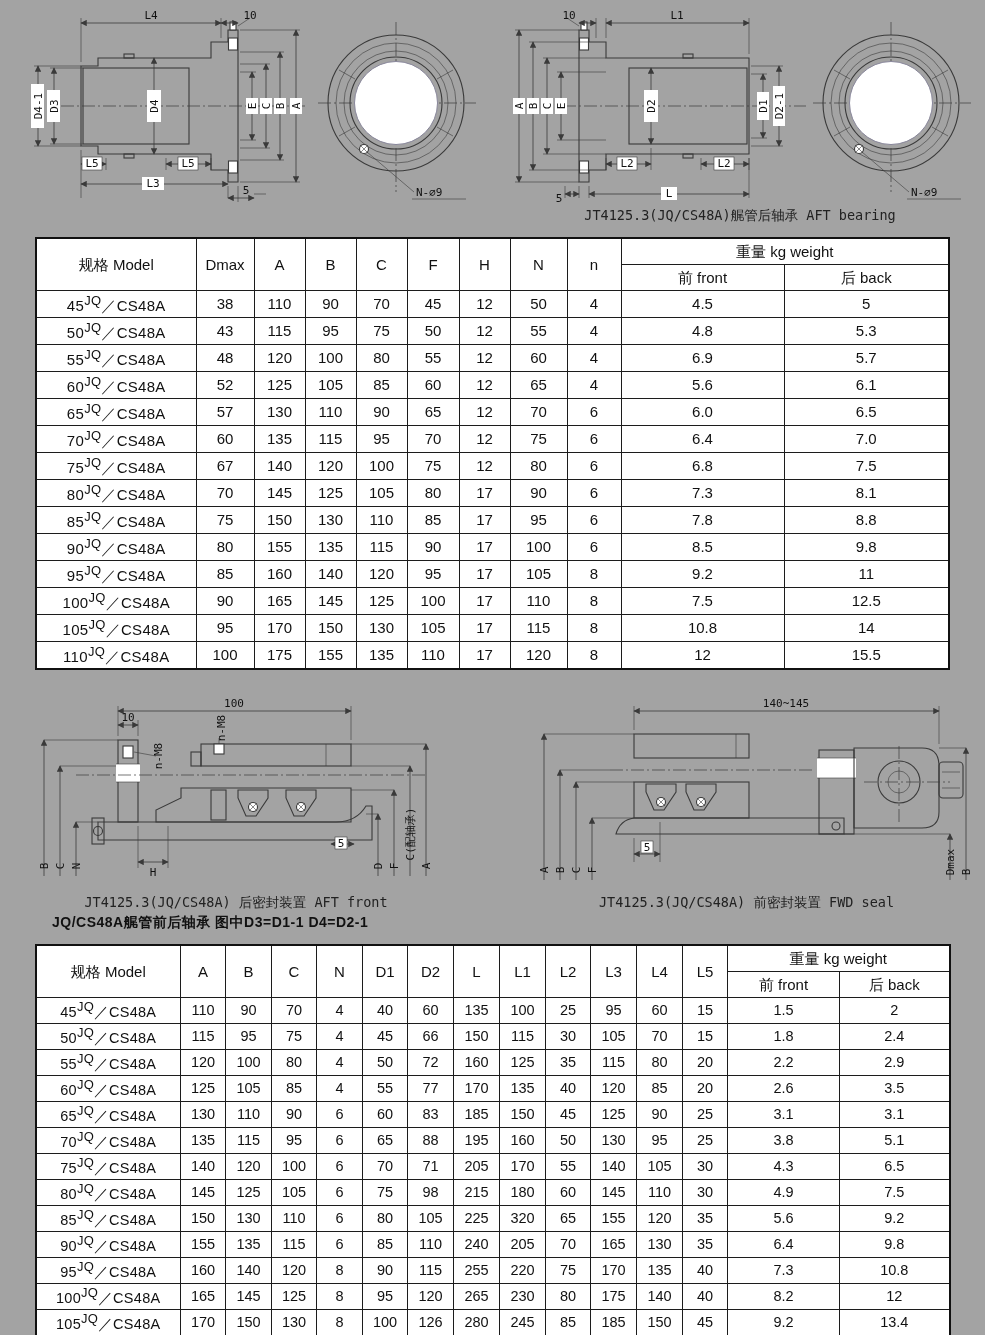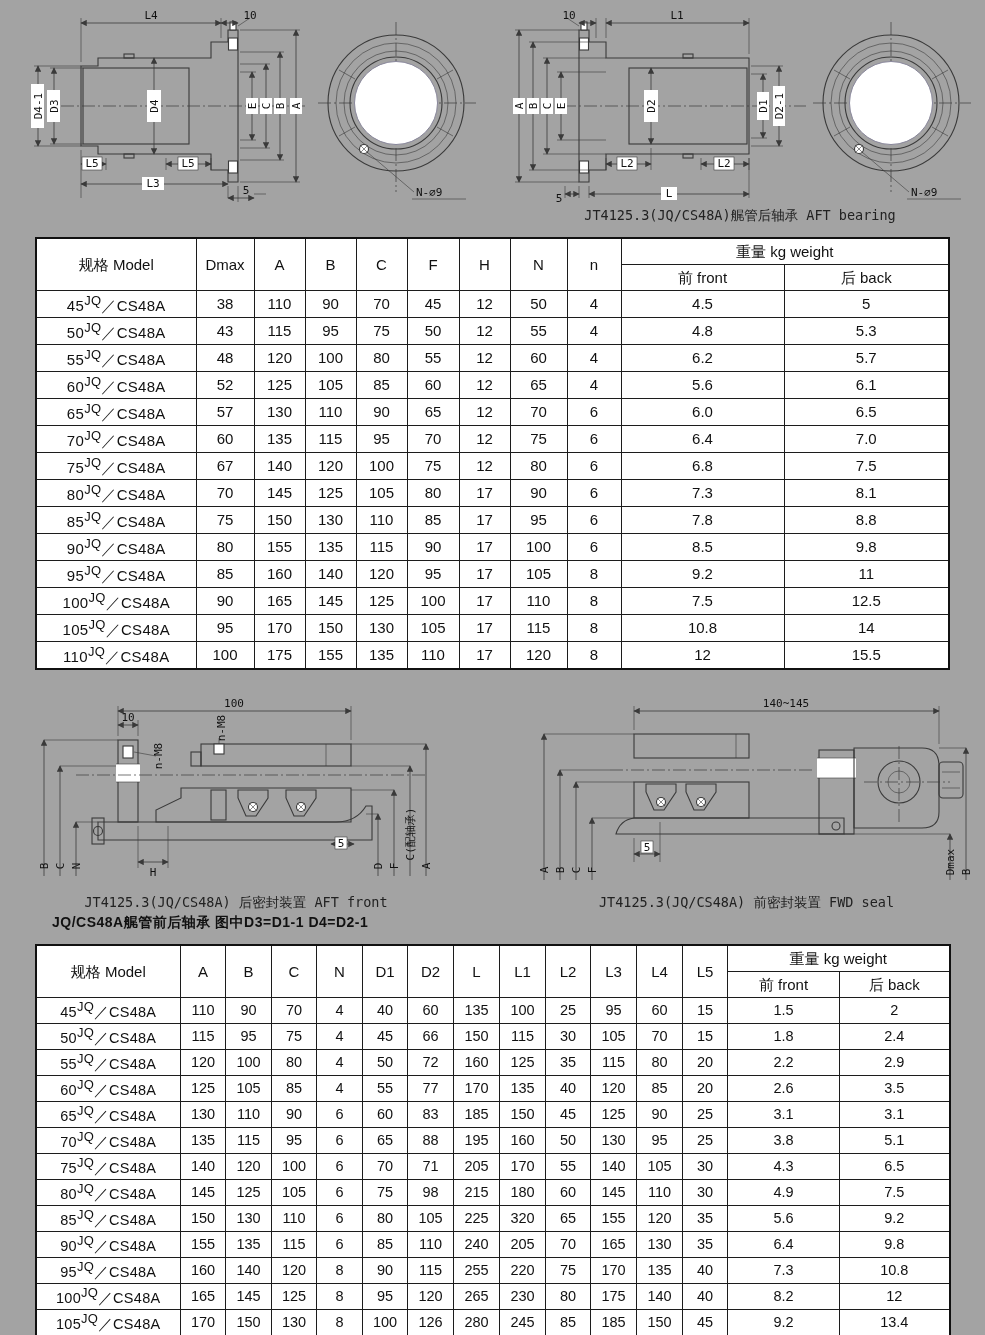--- a/index.html
+++ b/index.html
@@ -335,21 +335,21 @@
           <tr>
             <td class="model"><span>55</span><sup>JQ</sup><span>／CS48A</span></td>
             <td>48</td>
             <td>120</td>
             <td>100</td>
             <td>80</td>
             <td>55</td>
             <td>12</td>
             <td>60</td>
             <td>4</td>
-            <td>6.2</td>
+            <td>6.9</td>
             <td>5.7</td>
           </tr>
           <tr>
             <td class="model"><span>60</span><sup>JQ</sup><span>／CS48A</span></td>
             <td>52</td>
             <td>125</td>
             <td>105</td>
             <td>85</td>
             <td>60</td>
             <td>12</td>

